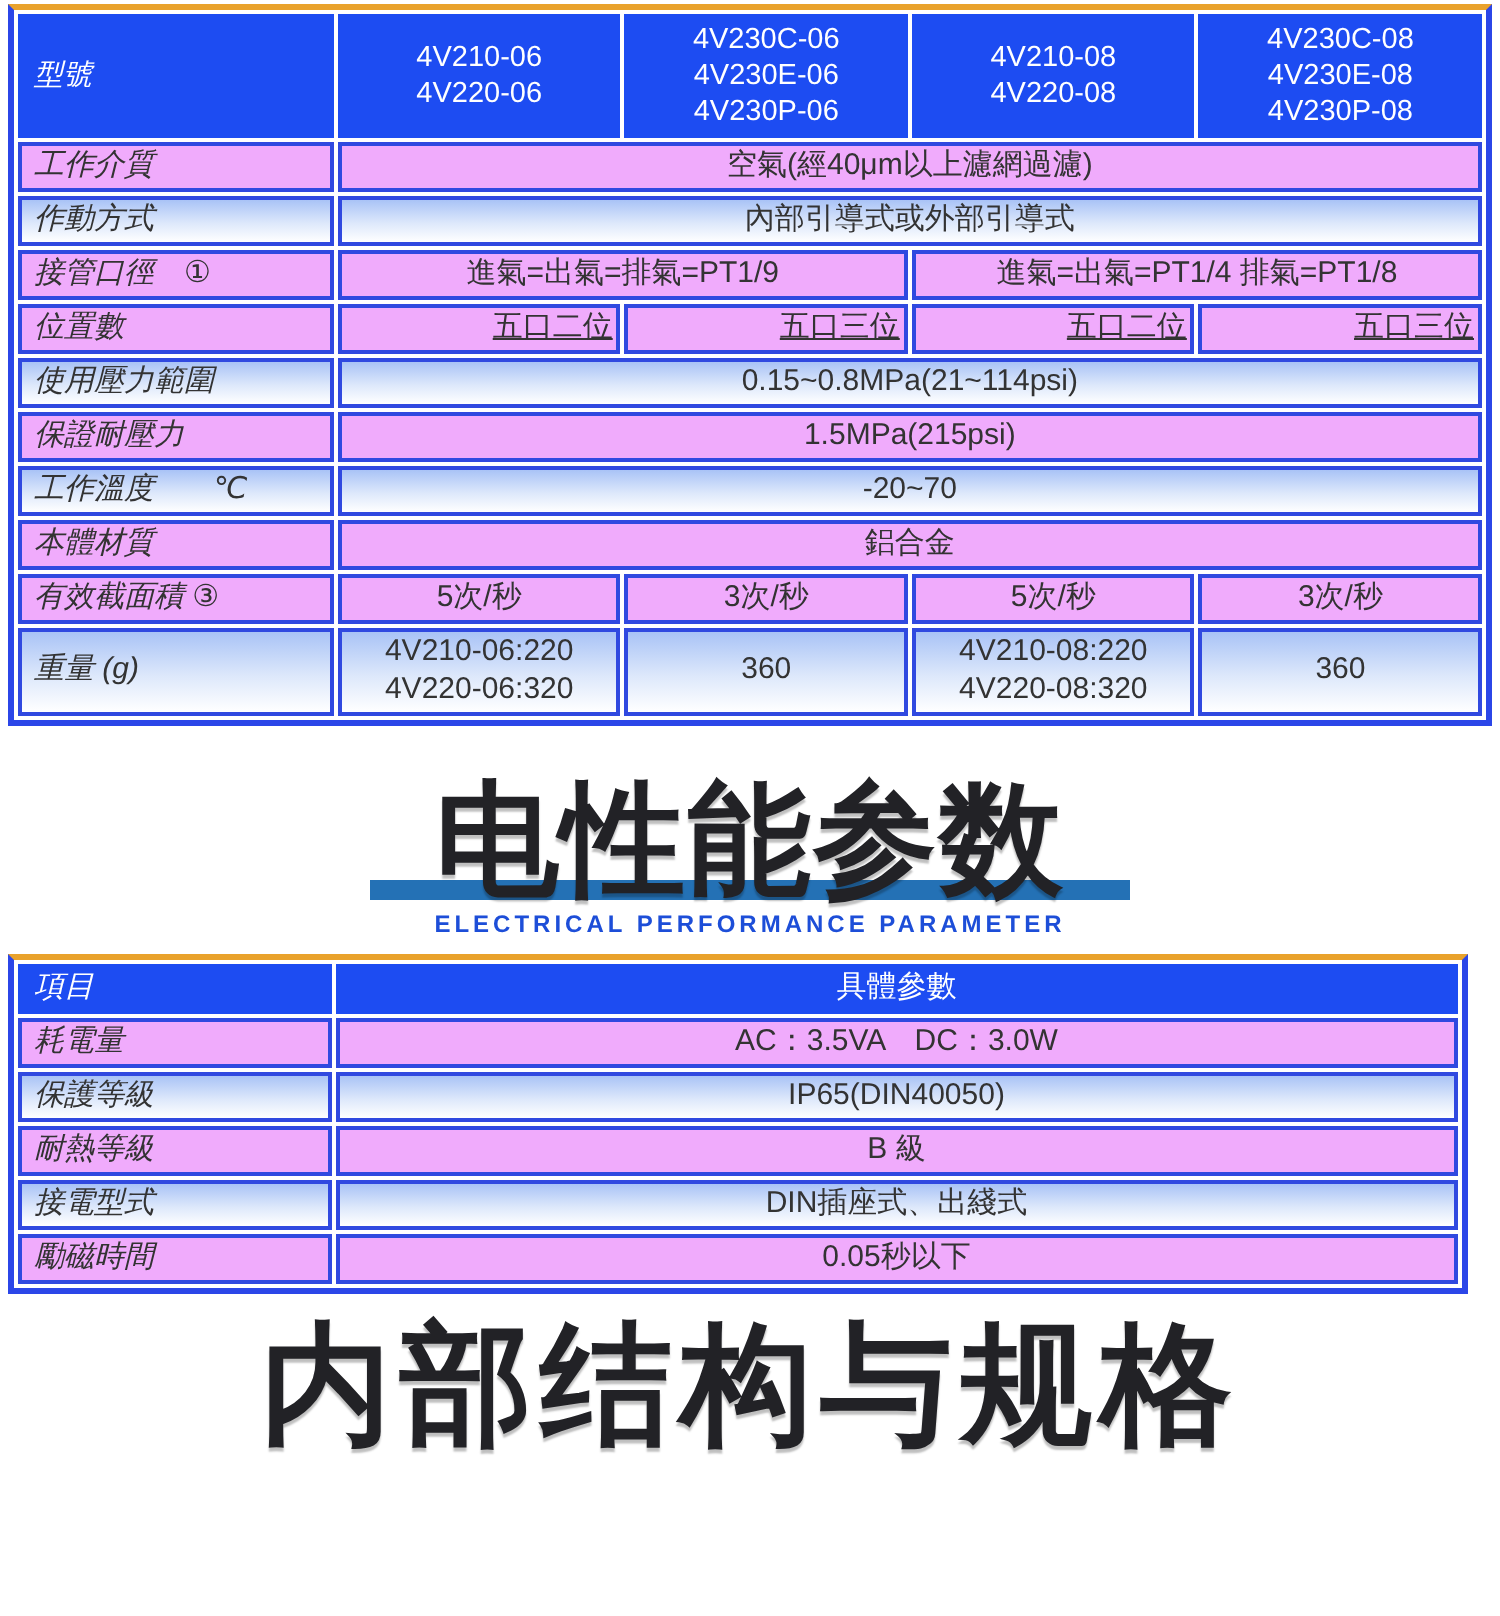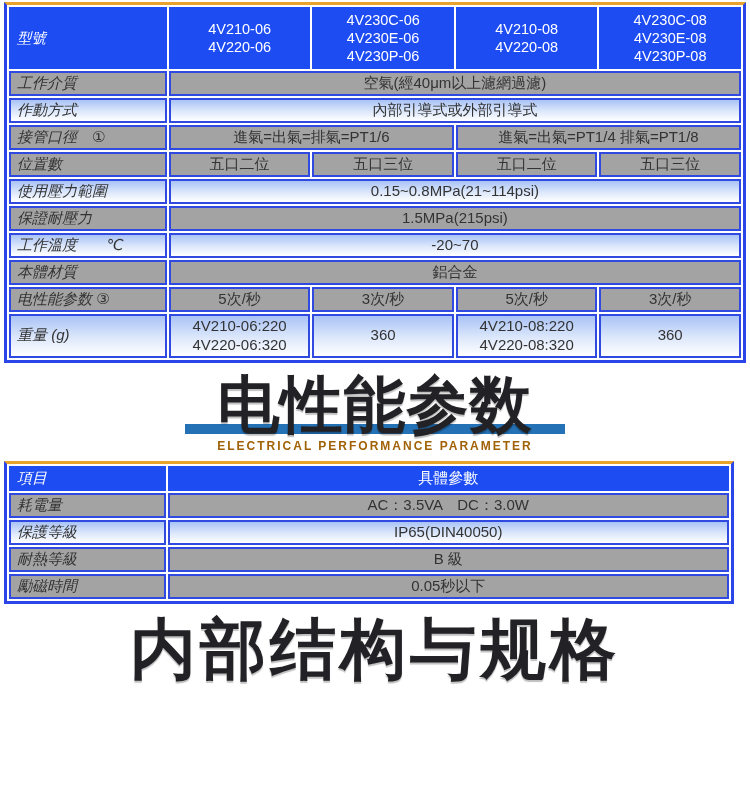--- a/index.html
+++ b/index.html
@@ -8,45 +8,45 @@
     font-family:"Liberation Sans","DejaVu Sans",sans-serif;
   }
   .twrap{
     margin:2px 4px 0 4px;
     border:3px solid #2b46e8;
     border-top:3px solid #e9a22b;
     background:#ffffff;
   }
   table{width:100%;border-collapse:separate;border-spacing:2px;table-layout:fixed;}
   td{
-    border:2px solid #3049e0;background:#a3a3a3;color:#333333;
+    border:2px solid #3049e0;background:#f0abfc;color:#333333;
     text-align:center;font-size:15px;line-height:1.25;height:19px;
     padding:1px 2px;overflow:hidden;
   }
   td.lab{text-align:left;padding-left:6px;font-style:italic;}
   td.hd{background:#1d4cf2;color:#ffffff;border-color:#1d4cf2;}
   #specTable td.hd{height:56px;font-size:14.5px;}
   tr.shade td{background:linear-gradient(180deg,#a9c3f6 0%,#dde8fb 55%,#ffffff 100%);}
-  .u{}
+  .u{text-decoration:underline;text-align:right;}
   .bold{font-weight:normal;}
   .sect{text-align:center;position:relative;}
-  .sect-elec{margin-top:10px;}
+  .sect-elec{margin-top:26px;}
   .title-big{
     display:inline-block;position:relative;z-index:2;
     font-size:62px;font-weight:bold;line-height:1.02;
     color:#222226;letter-spacing:1px;
     text-shadow:0 2px 1px rgba(0,0,0,0.25);
   }
   .bar{
     width:380px;height:10px;background:#2471b5;
     margin:-12px auto 0 auto;position:relative;z-index:1;
   }
   .sub{
     margin-top:5px;font-size:12px;font-weight:bold;
-    color:#a16207;letter-spacing:2px;
+    color:#1d4ed8;letter-spacing:2px;
   }
   .ewrap{margin:8px 16px 0 4px;}
   .sect-struct{margin-top:12px;}
   .title-struct{font-size:66px;letter-spacing:4px;}
 </style>
 </head>
 <body>
 
 <div class="twrap">
   <table id="specTable">
@@ -68,21 +68,21 @@
         <tr>
           <td class="lab">工作介質</td>
           <td colspan="4">空氣(經40μm以上濾網過濾)</td>
         </tr>
         <tr class="shade">
           <td class="lab">作動方式</td>
           <td colspan="4">內部引導式或外部引導式</td>
         </tr>
         <tr>
           <td class="lab">接管口徑　①</td>
-          <td colspan="2">進氣=出氣=排氣=PT1/6</td>
+          <td colspan="2">進氣=出氣=排氣=PT1/9</td>
           <td colspan="2">進氣=出氣=PT1/4 排氣=PT1/8</td>
         </tr>
         <tr>
           <td class="lab">位置數</td>
           <td class="u">五口二位</td>
           <td class="u">五口三位</td>
           <td class="u">五口二位</td>
           <td class="u">五口三位</td>
         </tr>
         <tr class="shade">
@@ -95,21 +95,21 @@
         </tr>
         <tr class="shade">
           <td class="lab">工作溫度　　℃</td>
           <td colspan="4">-20~70</td>
         </tr>
         <tr>
           <td class="lab">本體材質</td>
           <td colspan="4">鋁合金</td>
         </tr>
         <tr>
-          <td class="lab">电性能参数 ③</td>
+          <td class="lab">有效截面積 ③</td>
           <td>5次/秒</td>
           <td>3次/秒</td>
           <td>5次/秒</td>
           <td>3次/秒</td>
         </tr>
         <tr class="shade">
           <td class="lab">重量 (g)</td>
           <td>4V210-06:220<br>4V220-06:320</td>
           <td>360</td>
           <td>4V210-08:220<br>4V220-08:320</td>
@@ -141,20 +141,24 @@
           <td>AC：3.5VA　DC：3.0W</td>
         </tr>
         <tr class="shade">
           <td class="lab">保護等級</td>
           <td>IP65(DIN40050)</td>
         </tr>
         <tr>
           <td class="lab">耐熱等級</td>
           <td>B 級</td>
         </tr>
+        <tr class="shade">
+          <td class="lab">接電型式</td>
+          <td>DIN插座式、出綫式</td>
+        </tr>
         <tr>
           <td class="lab">勵磁時間</td>
           <td>0.05秒以下</td>
         </tr>
       </tbody>
   </table>
 </div>
 
 <div class="sect sect-struct">
   <div class="title-big title-struct">内部结构与规格</div>

